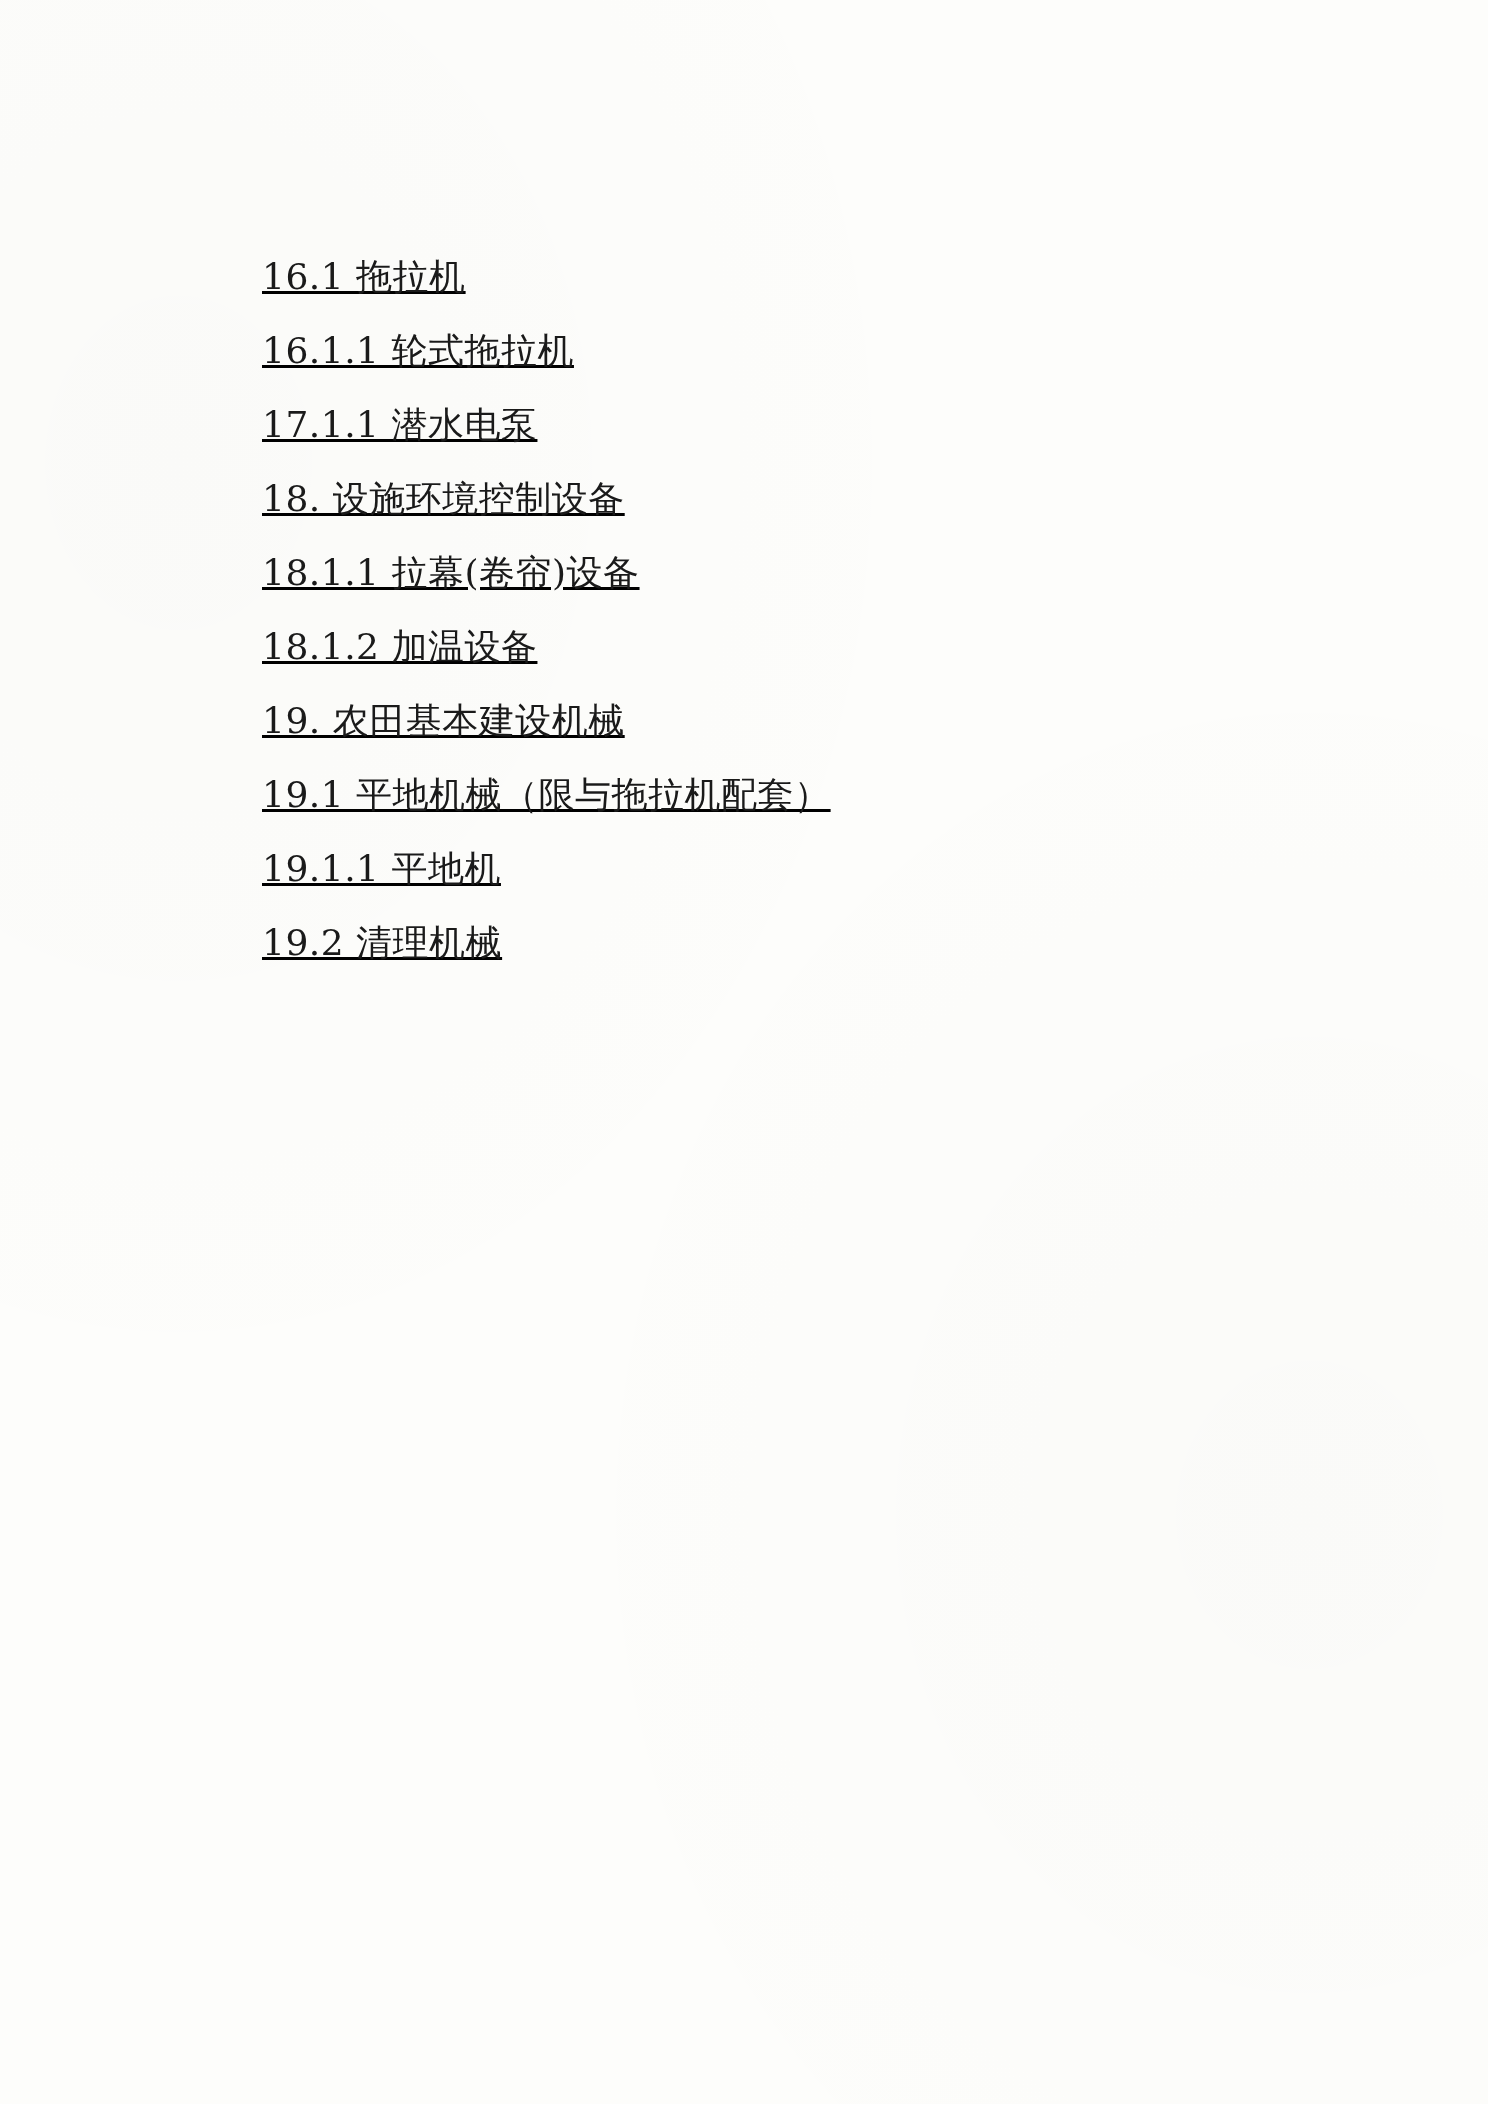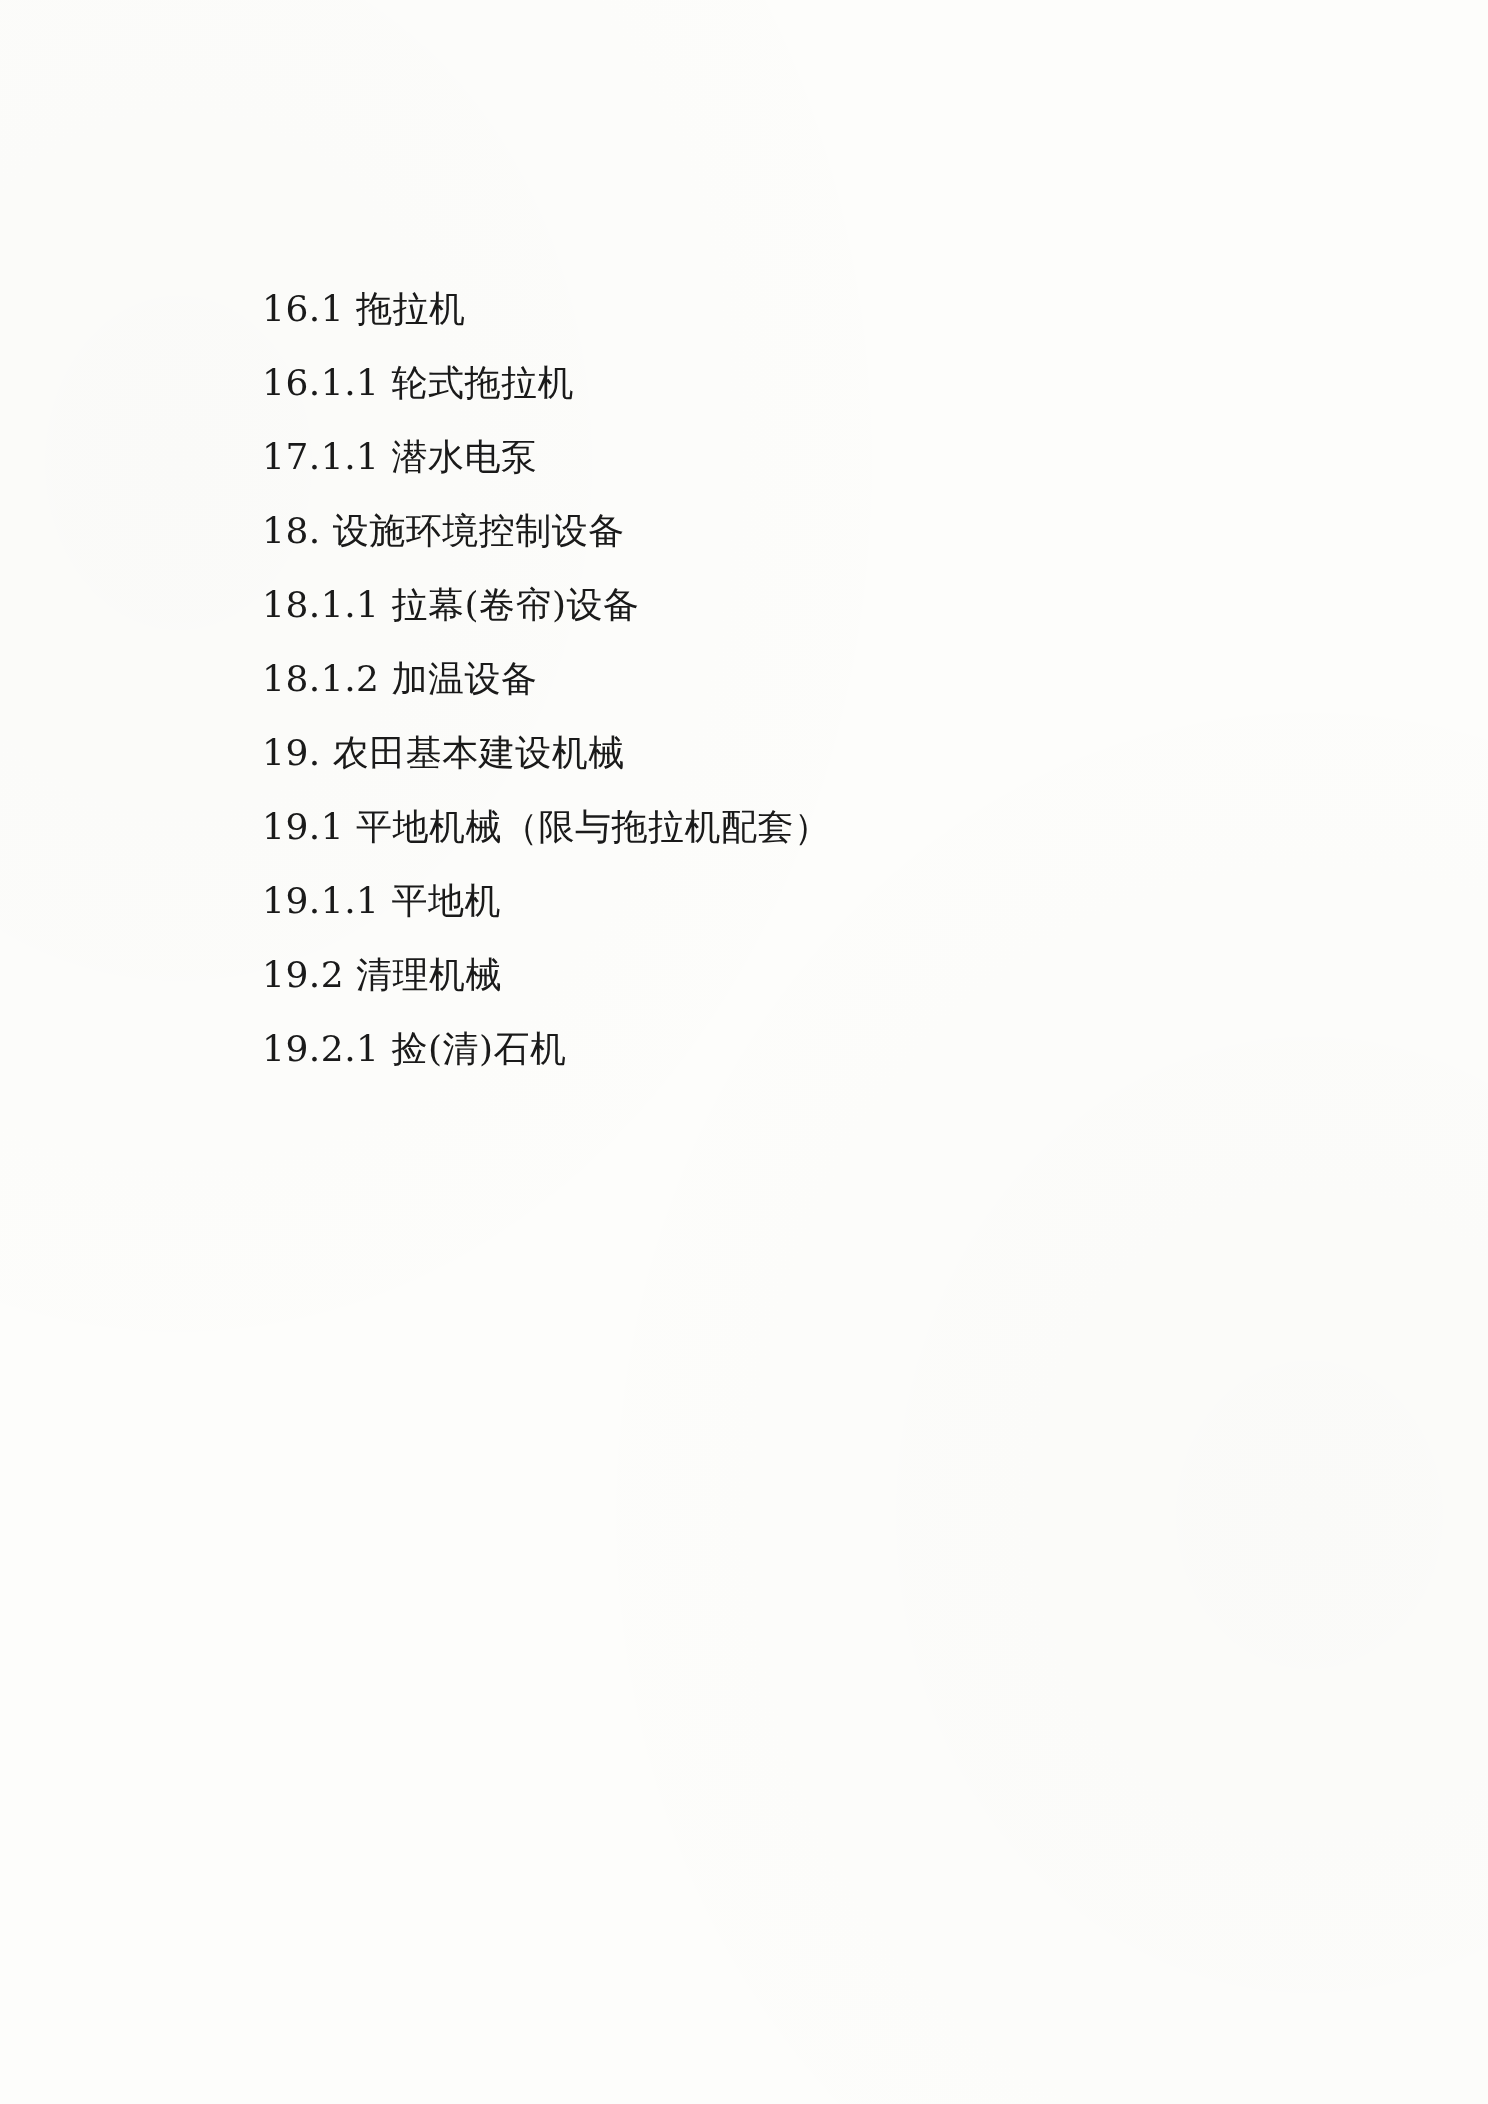--- a/index.html
+++ b/index.html
@@ -22,22 +22,23 @@
     position: absolute;
     inset: 0;
     background:
       radial-gradient(ellipse at 12% 22%, rgba(0,0,0,0.012), rgba(0,0,0,0) 45%),
       radial-gradient(ellipse at 88% 72%, rgba(0,0,0,0.012), rgba(0,0,0,0) 45%);
     pointer-events: none;
   }
   .content {
     position: absolute;
     left: 262px;
-    top: 272px;
+    top: 240px;
     width: 1000px;
+    text-decoration: underline;
   }
   .toc-line {
     font-size: 36px;
     line-height: 74px;
     color: #1a1a1a;
     letter-spacing: 0.5px;
     white-space: nowrap;
     font-weight: 400;
   }
 </style>
@@ -49,15 +50,14 @@
     <div class="toc-line">16.1 拖拉机</div>
     <div class="toc-line">16.1.1 轮式拖拉机</div>
     <div class="toc-line">17.1.1 潜水电泵</div>
     <div class="toc-line">18. 设施环境控制设备</div>
     <div class="toc-line">18.1.1 拉幕(卷帘)设备</div>
     <div class="toc-line">18.1.2 加温设备</div>
     <div class="toc-line">19. 农田基本建设机械</div>
     <div class="toc-line">19.1 平地机械（限与拖拉机配套）</div>
     <div class="toc-line">19.1.1 平地机</div>
     <div class="toc-line">19.2  清理机械</div>
-    <div class="toc-line">19.2.1 捡(清)石机</div>
   </div>
 </div>
 
 </body></html>

